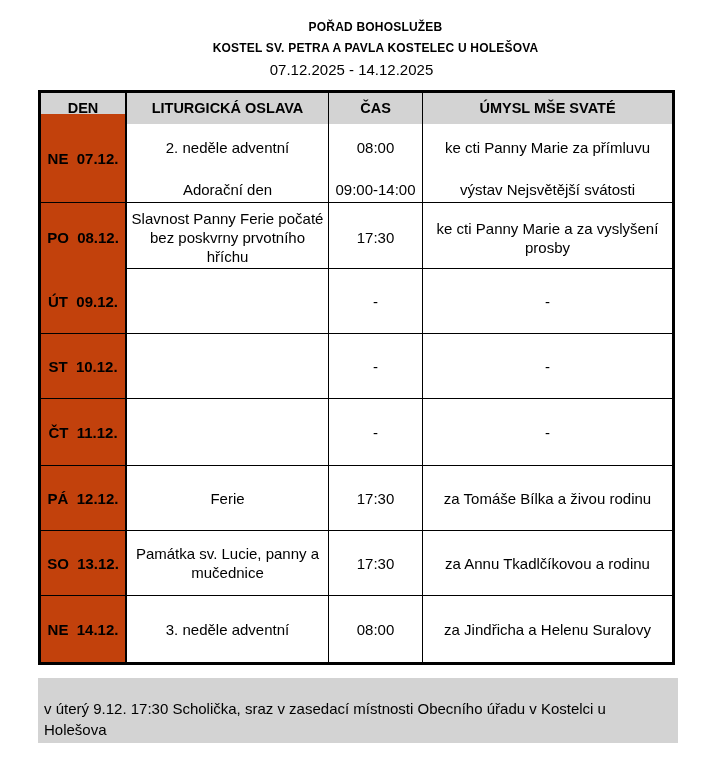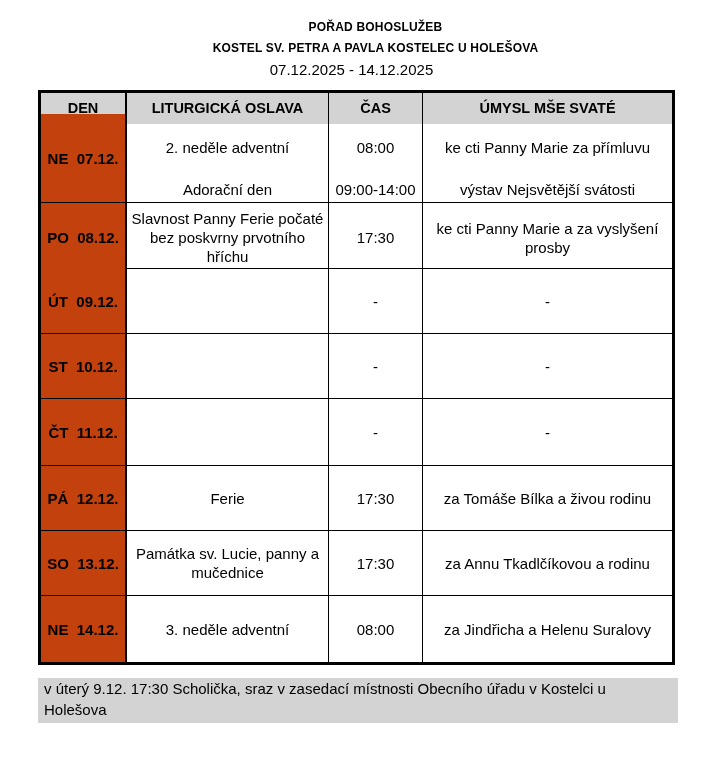--- a/index.html
+++ b/index.html
@@ -93,21 +93,21 @@
     padding: 0 2px 3px 2px;
   }
 
   
   .footer-note {
     margin: 13px 0 0 38px;
     width: 640px;
     background: #d3d3d3;
     font-size: 15px;
     line-height: 21px;
-    padding: 0 8px 3px 6px;
+    padding: 20px 8px 3px 6px;
   }
 </style>
 </head>
 <body>
 
 <div class="page">
 
   <div class="title-block">
     <div class="title-line">POŘAD BOHOSLUŽEB</div>
     <div class="title-line">KOSTEL SV. PETRA A PAVLA KOSTELEC U HOLEŠOVA</div>

